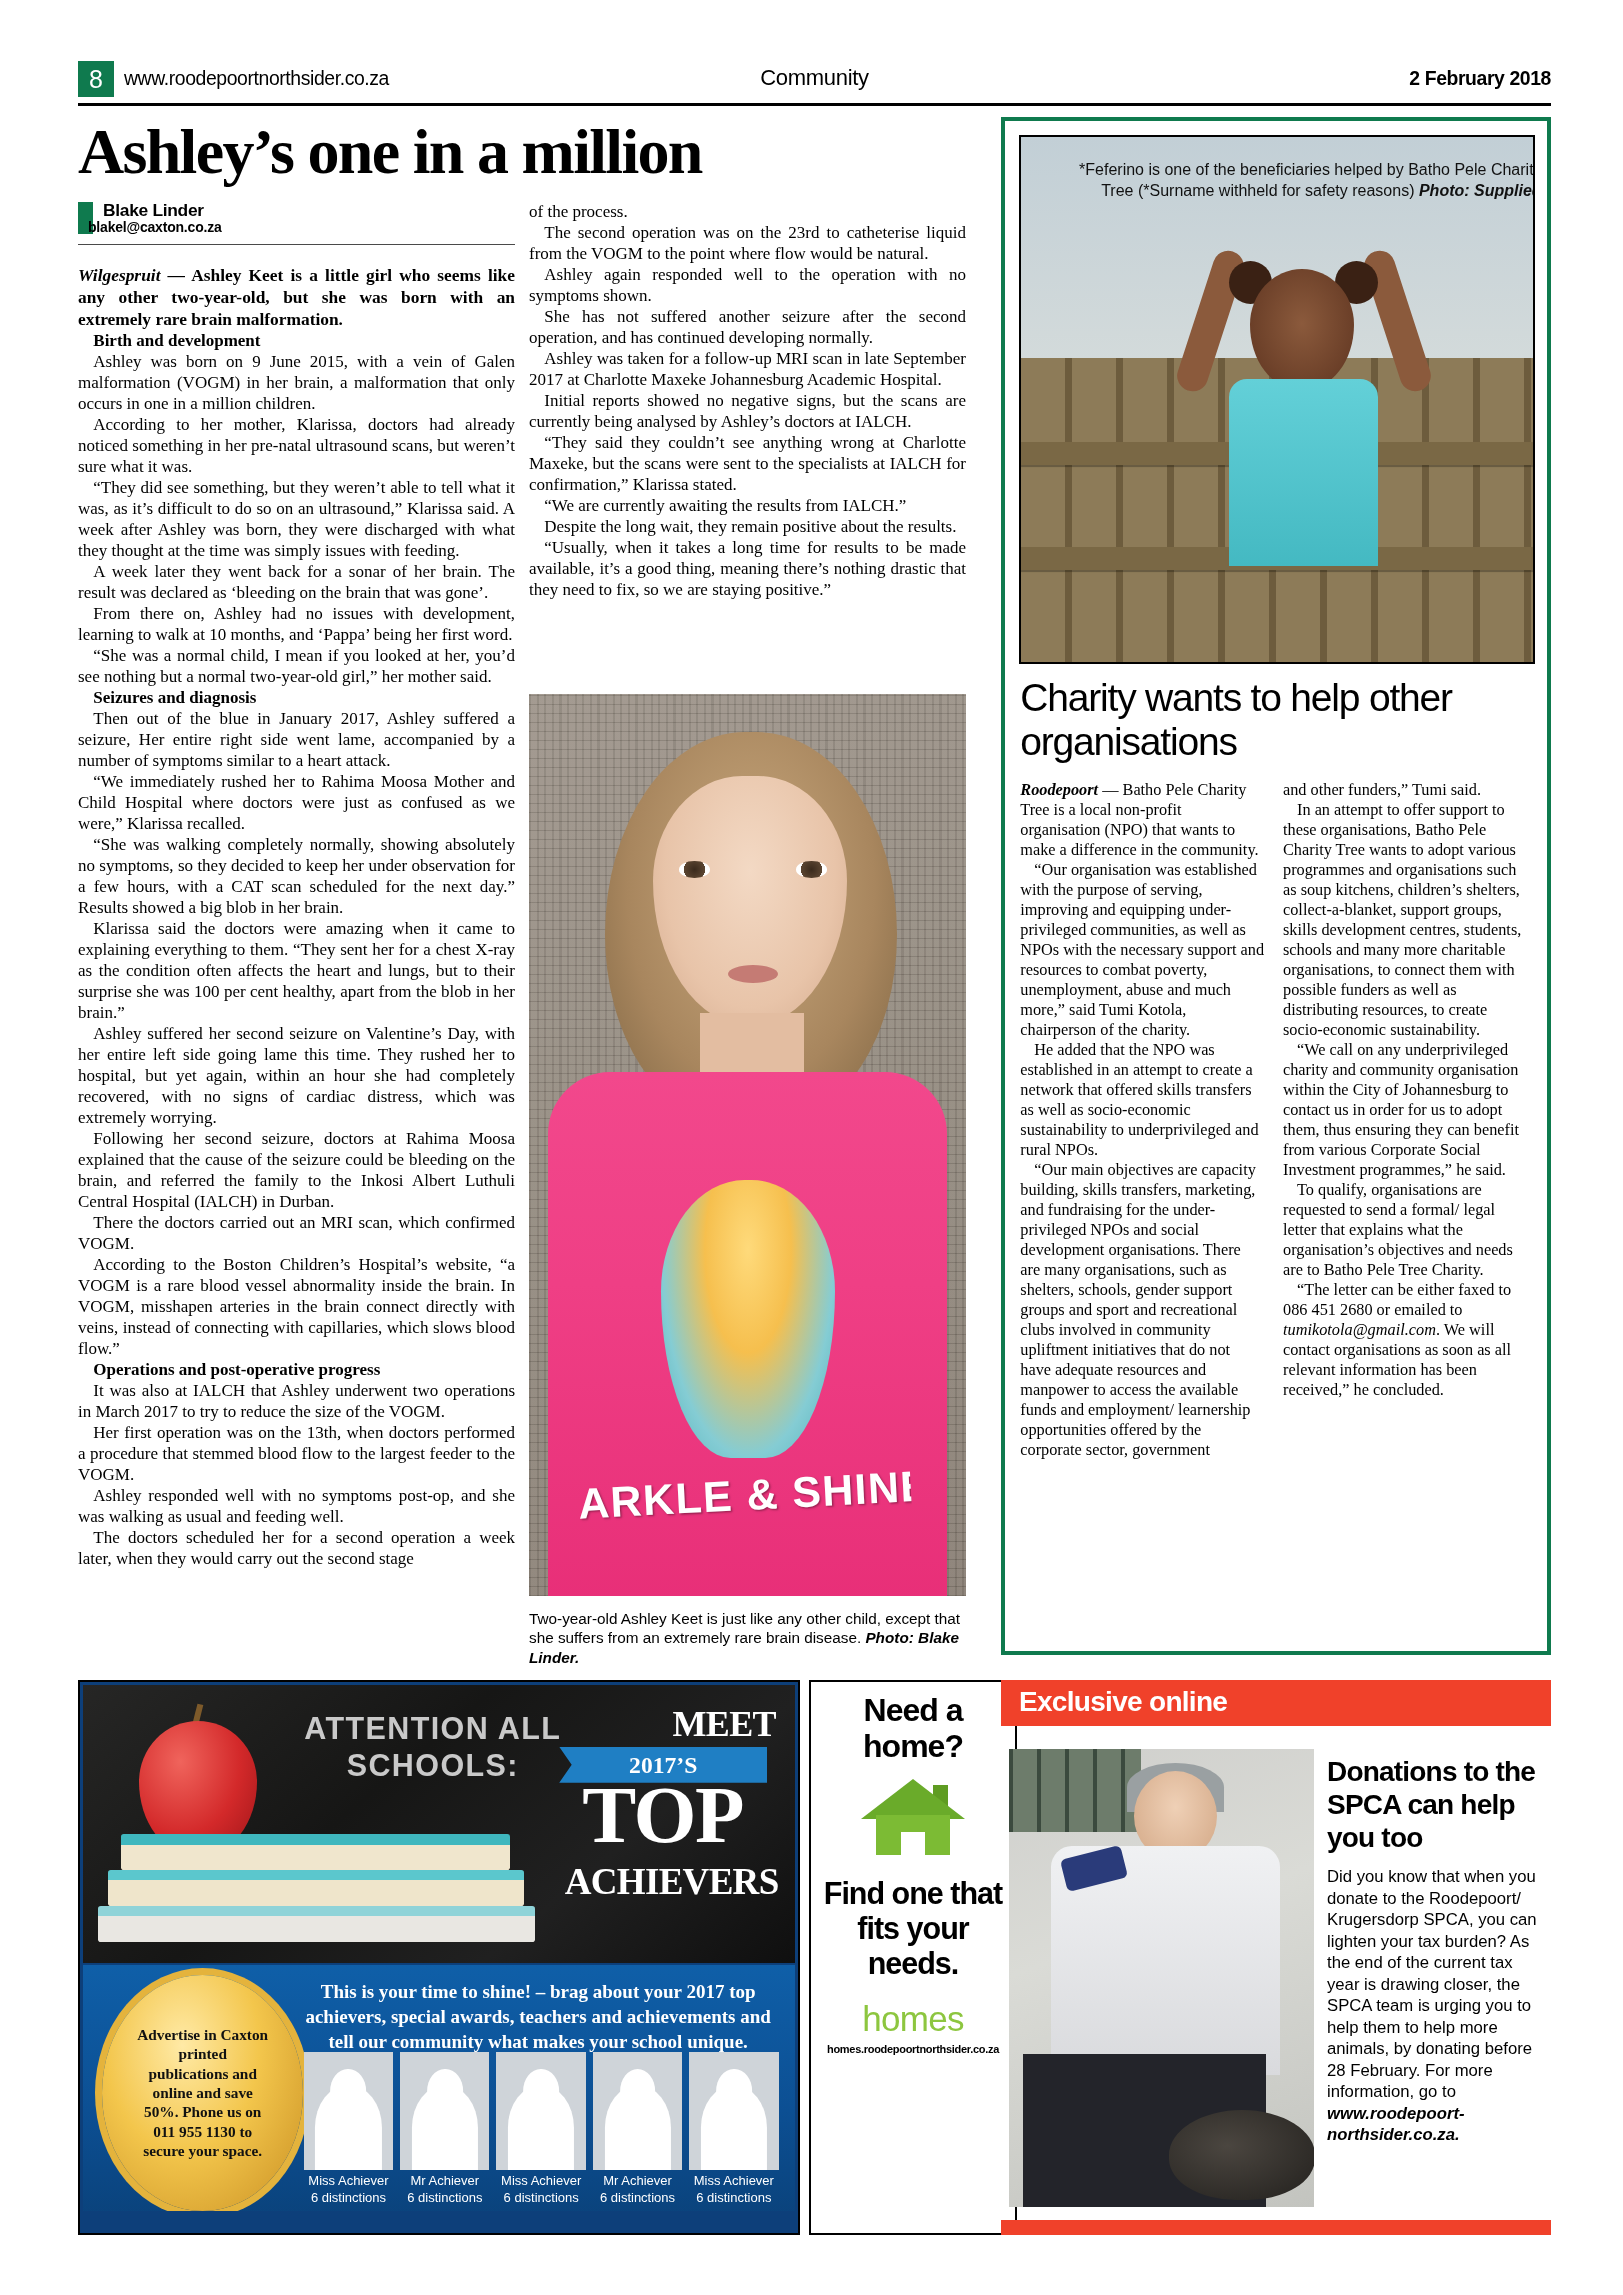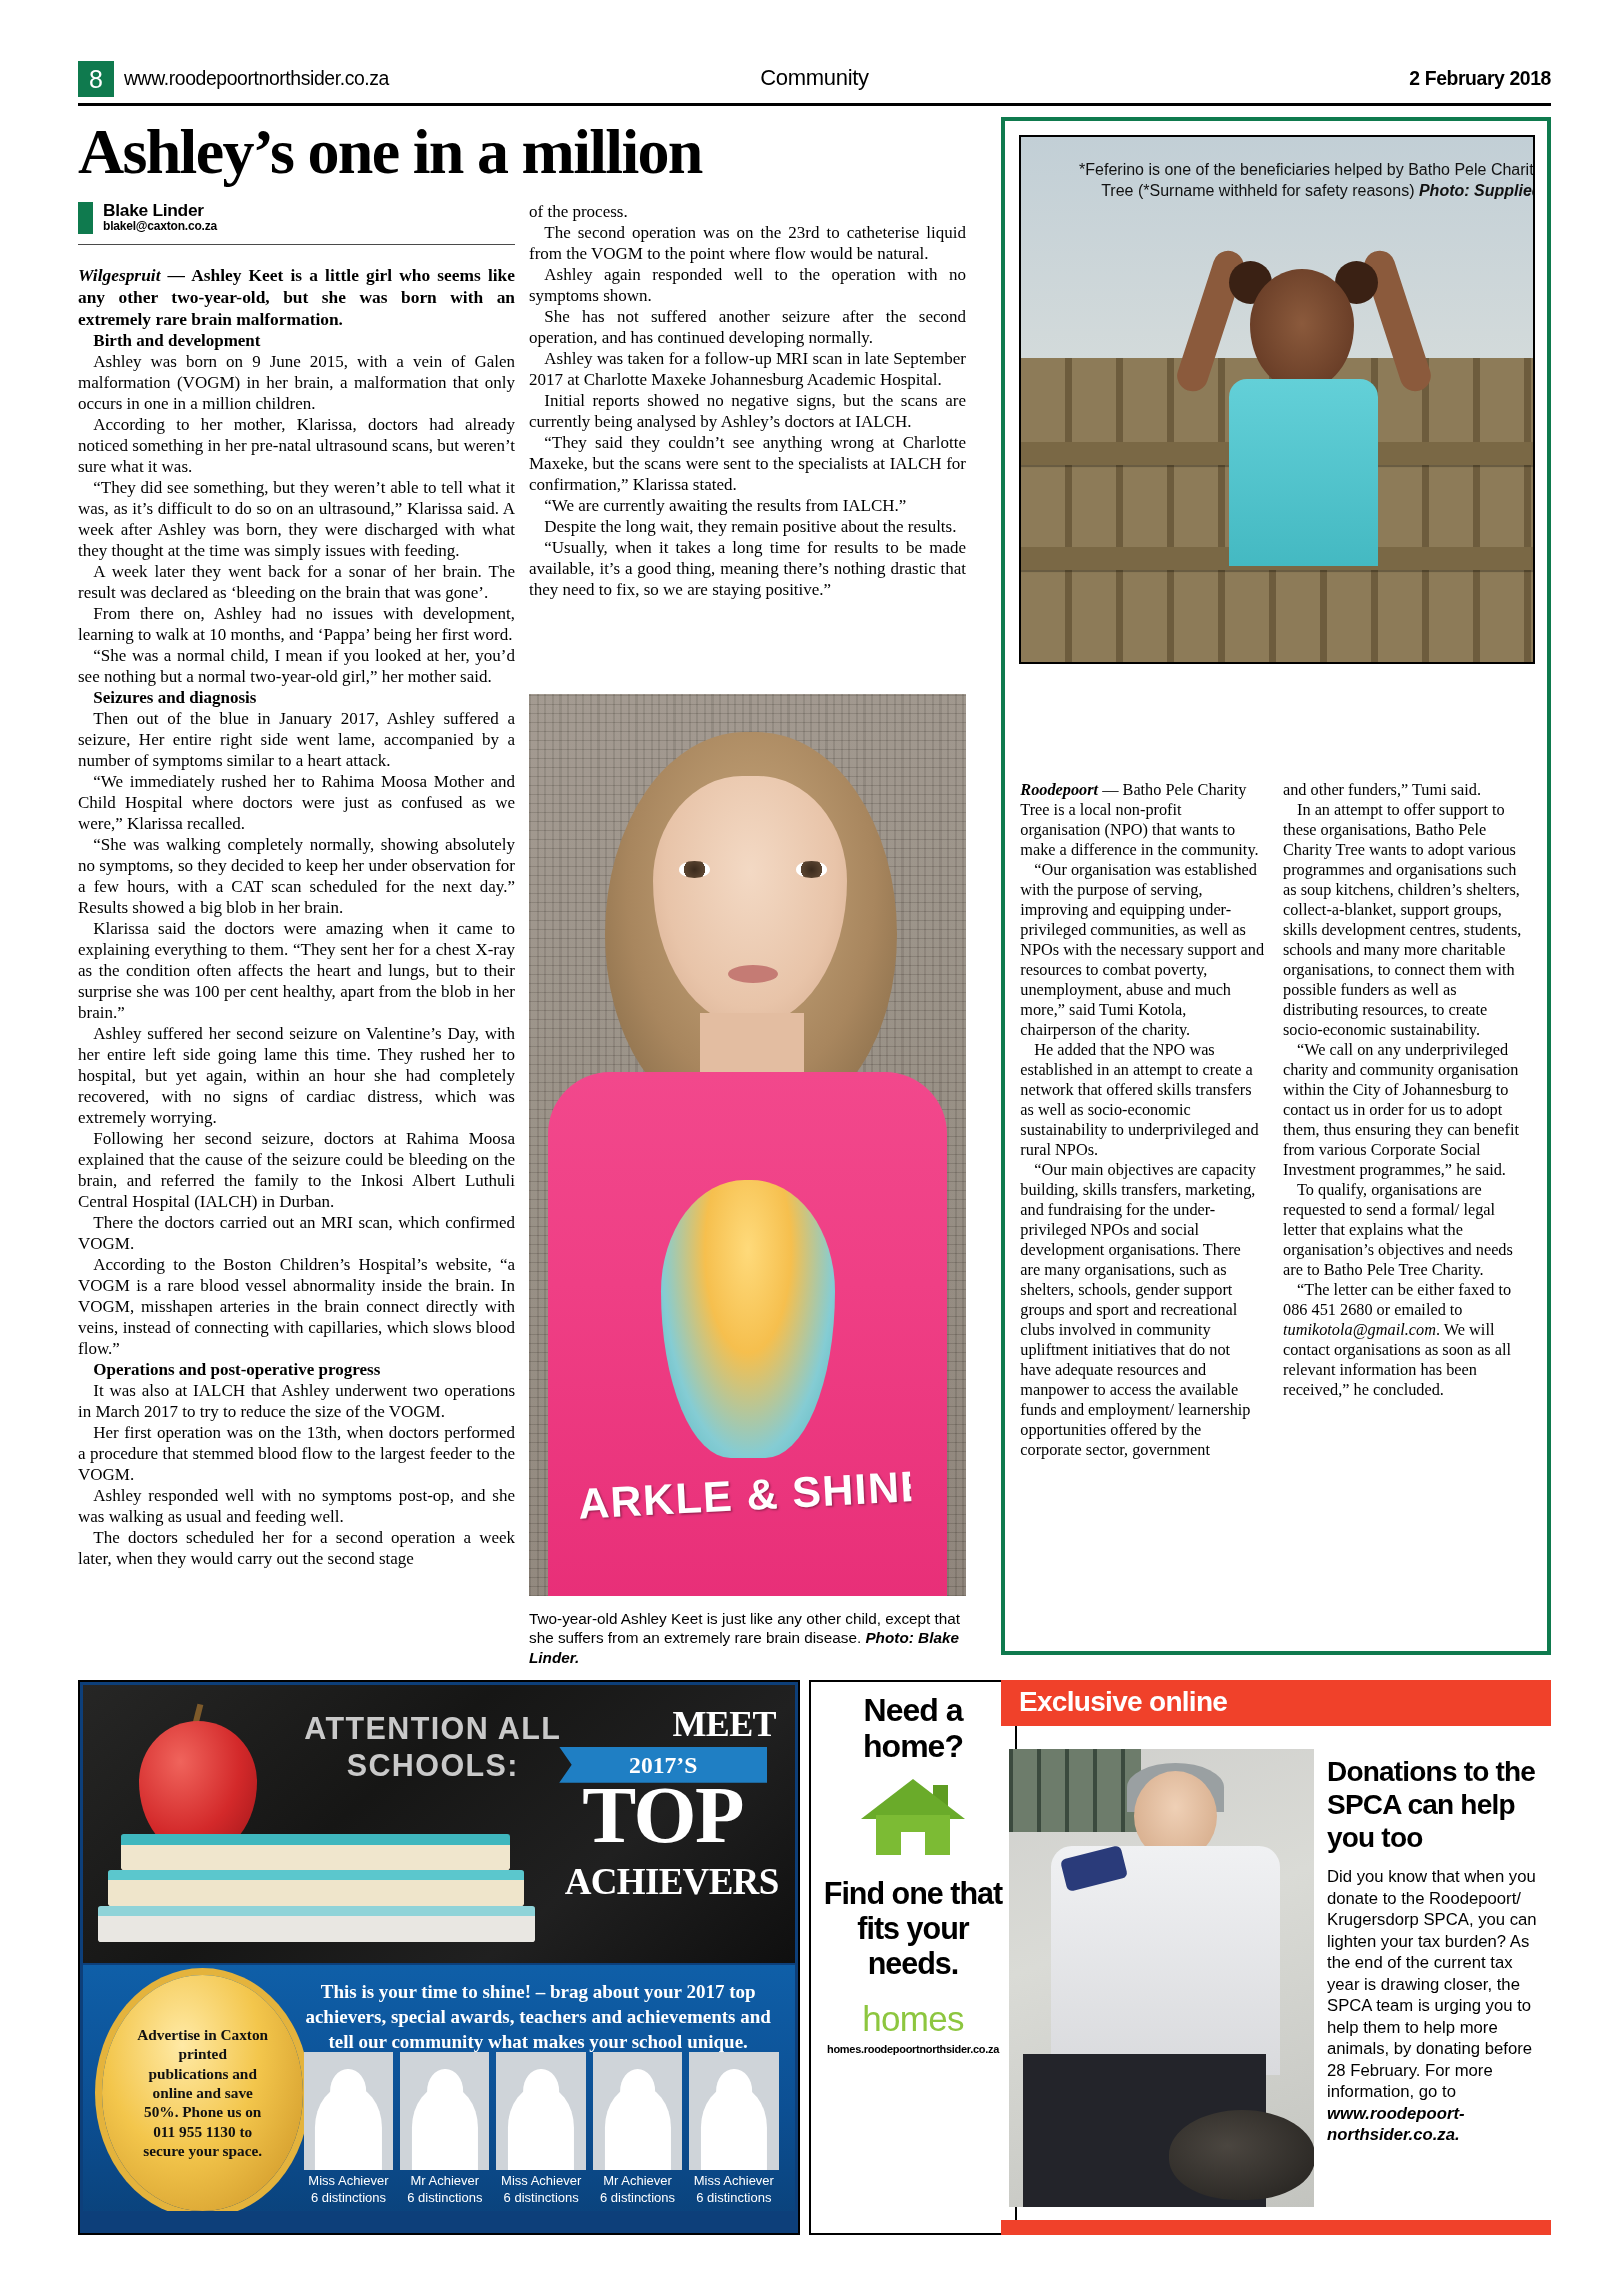--- a/index.html
+++ b/index.html
@@ -43,21 +43,21 @@
     position:absolute; left:78px; top:118px; width:902px;
     font-family:"Liberation Serif", serif;
     font-weight:700; font-size:64px; line-height:67px;
     letter-spacing:-1.7px;
   }
 
   
   .byline { position:absolute; left:78px; top:201px; width:437px; }
   .byline-swatch { position:absolute; left:0; top:1.4px; width:15.3px; height:32px; background:#0f7a4e; }
   .byline-name { position:absolute; left:25px; top:-1.4px; font-family:"Liberation Sans", sans-serif; font-weight:700; font-size:17.4px; letter-spacing:-0.3px;}
-  .byline-mail { position:absolute; left:25px; top:18px; font-family:"Liberation Sans", sans-serif; font-weight:700; font-size:12px; letter-spacing:-0.2px;}
+  .byline-mail { position:absolute; left:10px; top:18px; font-family:"Liberation Sans", sans-serif; font-weight:700; font-size:14px; letter-spacing:-0.2px;}
   .byline-rule { position:absolute; left:78px; top:244px; width:437px; height:1.4px; background:#4a4a4a; }
 
   
   .col { position:absolute; font-size:17px; line-height:21px; text-align:justify; }
   .col p { text-indent:15.3px; margin:0; }
   .col p.noind { text-indent:0; }
   .col p.lead { text-indent:0; font-weight:700; font-size:17.4px; line-height:22px; }
   .col p.lead .place { font-style:italic; }
   .col p.subhead { font-weight:700; text-indent:15.3px; }
 
@@ -354,20 +354,21 @@
       <div class="cp-arm l"></div>
       <div class="cp-arm r"></div>
       <div class="cp-puff l"></div>
       <div class="cp-puff r"></div>
       <div class="cp-child-head"></div>
       <div class="cp-body"></div>
       <div class="charity-caption">
         <span>*Feferino is one of the beneficiaries helped by Batho Pele Charity Tree (*Surname withheld for safety reasons) </span><span class="credit">Photo: Supplied</span>
       </div>
     </div>
+    <h2 class="charity-head">Charity wants to help other organisations</h2>
     <div class="charity-col" id="chcol1">
         <p class="first" style="text-indent: 0px;"><span class="place">Roodepoort</span> — Batho Pele Charity Tree is a local non-profit organisation (NPO) that wants to make a difference in the community.</p>
         <p>“Our organisation was established with the purpose of serving, improving and equipping under-privileged communities, as well as NPOs with the necessary support and resources to combat poverty, unemployment, abuse and much more,” said Tumi Kotola, chairperson of the charity.</p>
         <p>He added that the NPO was established in an attempt to create a network that offered skills transfers as well as socio-economic sustainability to underprivileged and rural NPOs.</p>
         <p>“Our main objectives are capacity building, skills transfers, marketing, and fundraising for the under-privileged NPOs and social development organisations. There are many organisations, such as shelters, schools, gender support groups and sport and recreational clubs involved in community upliftment initiatives that do not have adequate resources and manpower to access the available funds and employment/ learnership opportunities offered by the corporate sector, government</p>
       </div>
     <div class="charity-col" id="chcol2">
         <p class="first">and other funders,” Tumi said.</p>
         <p>In an attempt to offer support to these organisations, Batho Pele Charity Tree wants to adopt various programmes and organisations such as soup kitchens, children’s shelters, collect-a-blanket, support groups, skills development centres, students, schools and many more charitable organisations, to connect them with possible funders as well as distributing resources, to create socio-economic sustainability.</p>
         <p>“We call on any underprivileged charity and community organisation within the City of Johannesburg to contact us in order for us to adopt them, thus ensuring they can benefit from various Corporate Social Investment programmes,” he said.</p>

